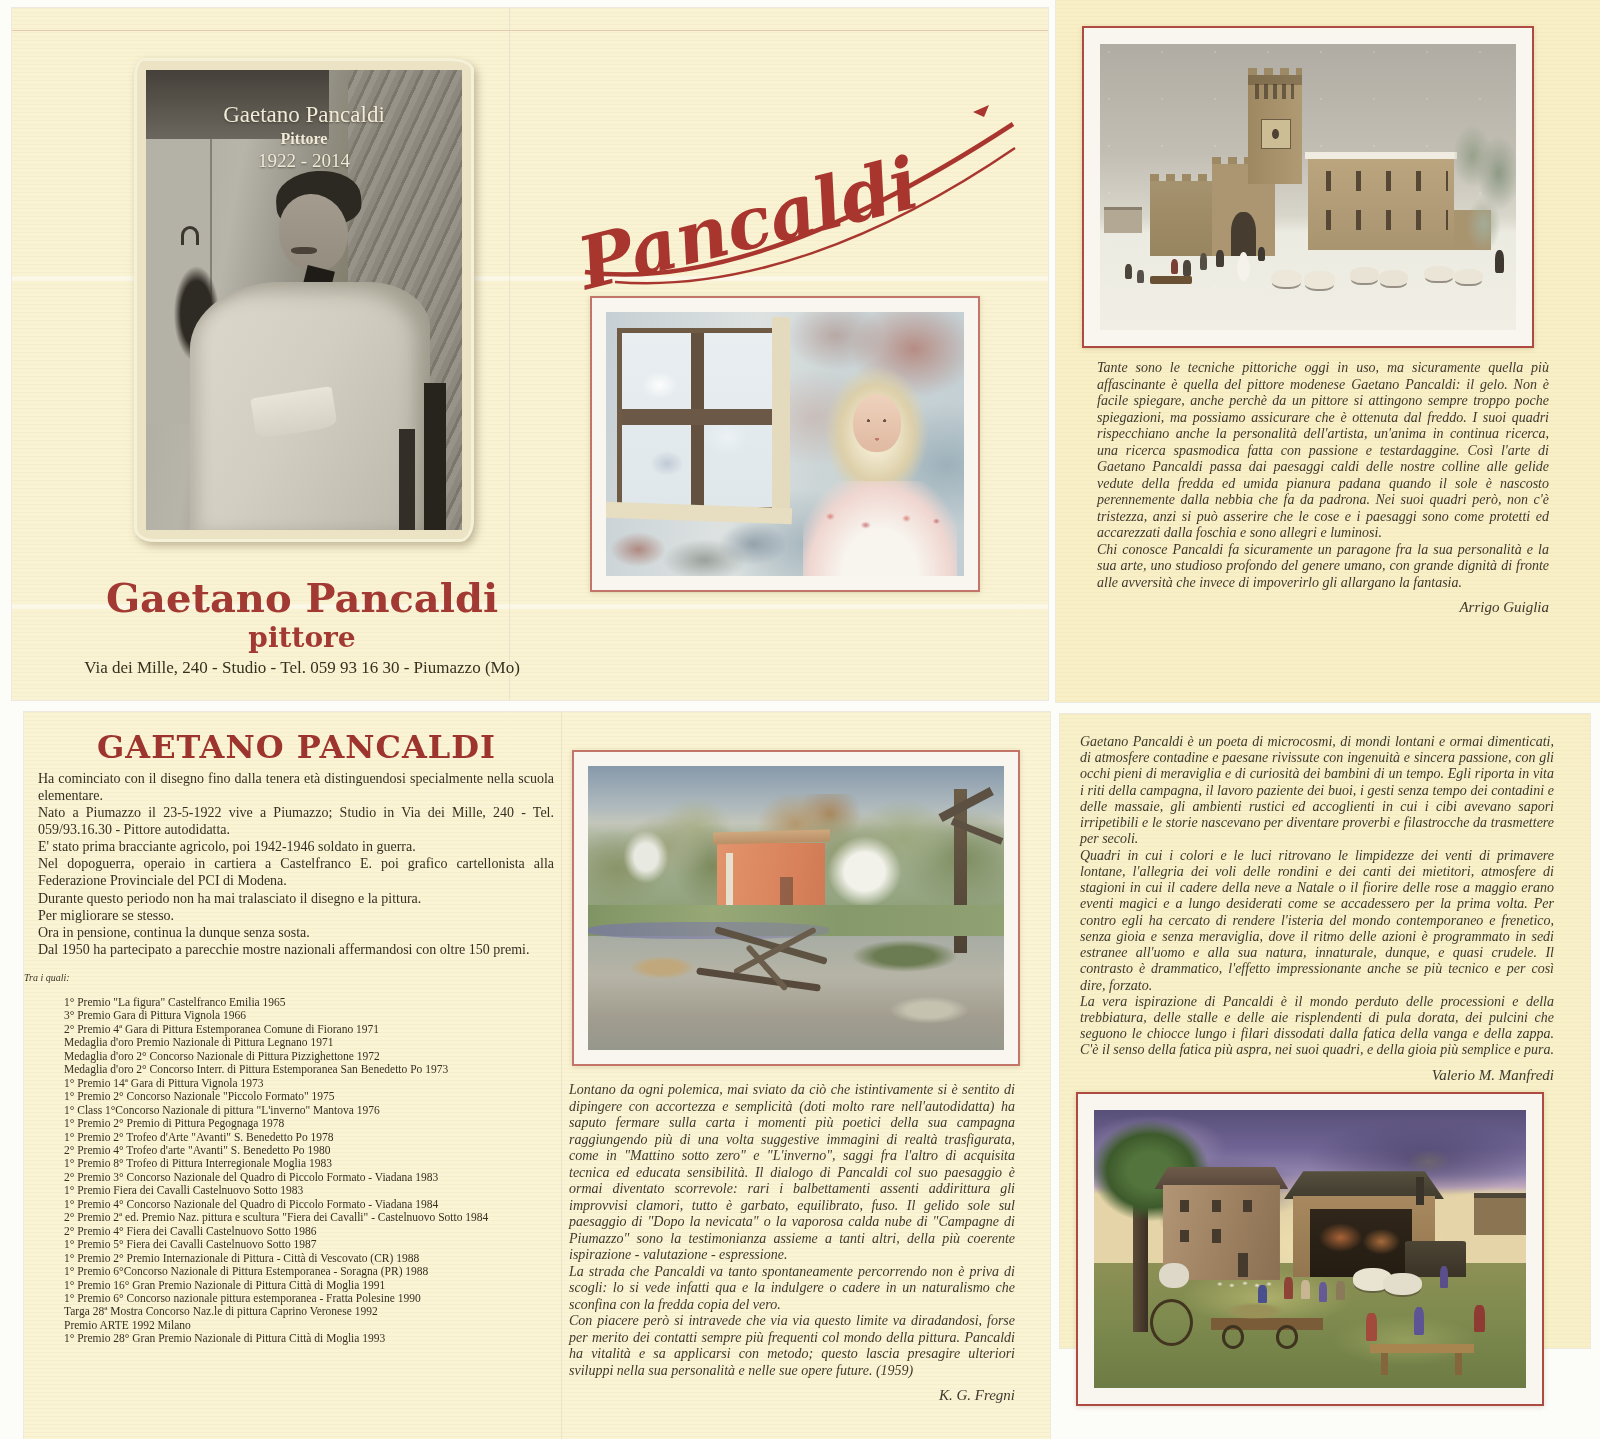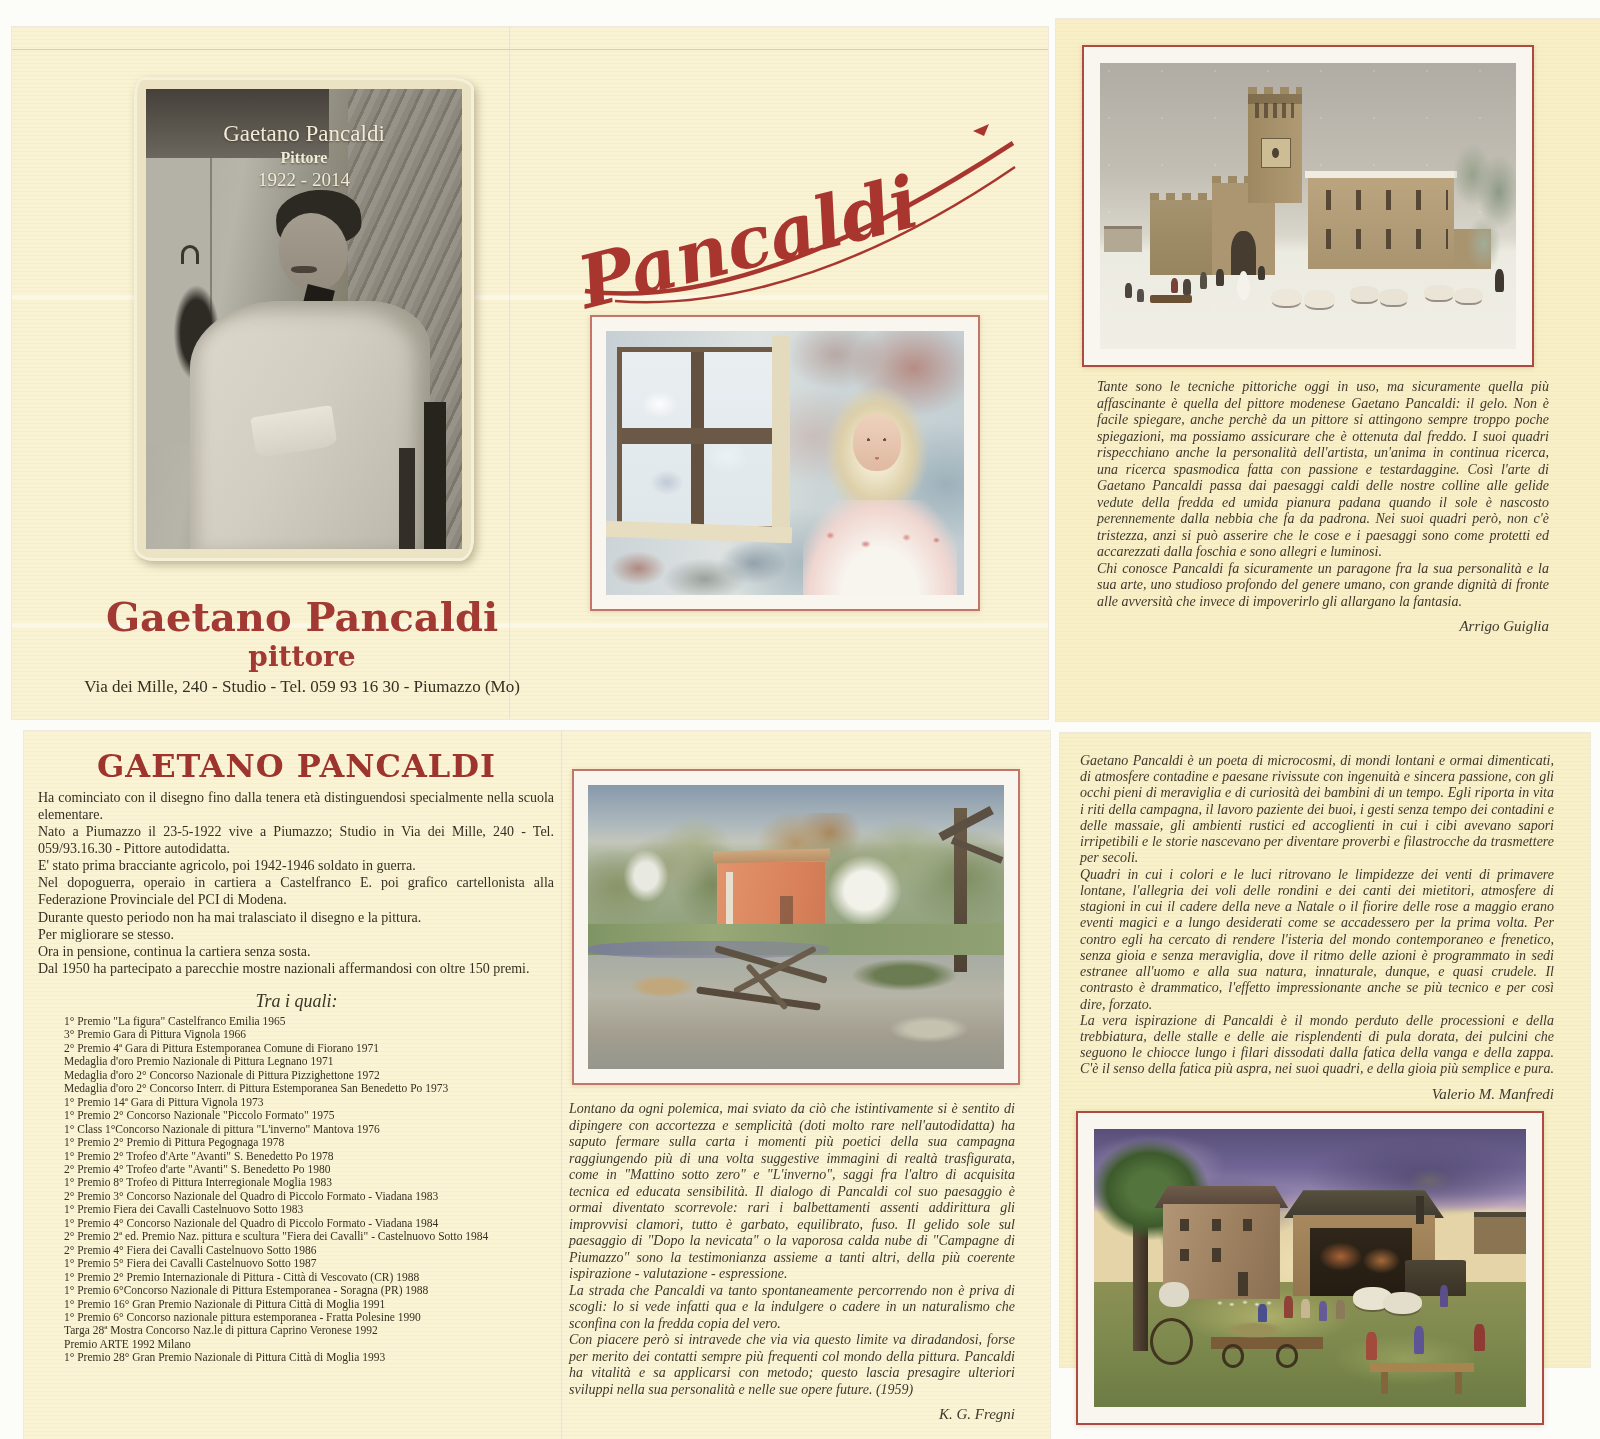--- a/index.html
+++ b/index.html
@@ -1,19 +1,19 @@
 <!DOCTYPE html>
 <html><head>
 <meta charset="utf-8">
 <style>
   html,body{margin:0;padding:0;background:#fbfbf8;}
   .page{position:relative;width:1600px;height:1439px;background:#fcfcf9;overflow:hidden;
         font-family:"Liberation Serif",serif;}
   .panel{position:absolute;box-shadow:0 0 0 1px rgba(170,150,100,.18);
-         background-image:repeating-linear-gradient(180deg,rgba(190,170,110,.06) 0 1px,rgba(0,0,0,0) 1px 4px);margin-top:19px;}
+         background-image:repeating-linear-gradient(180deg,rgba(190,170,110,.06) 0 1px,rgba(0,0,0,0) 1px 4px);}
   .p-tl{left:12px;top:8px;width:1036px;height:692px;background-color:#f9f3d3;}
   .p-tr{left:1056px;top:0;width:544px;height:702px;background-color:#f9efc6;}
   .p-bl{left:24px;top:712px;width:1026px;height:727px;background-color:#faf4d4;}
   .p-br{left:1060px;top:714px;width:530px;height:634px;background-color:#f8f0c8;}
   .panel{background-image:repeating-linear-gradient(180deg,rgba(190,170,110,.07) 0 1px,rgba(0,0,0,0) 1px 4px);}
   .scanline{position:absolute;left:0;right:0;height:1px;background:rgba(190,120,110,.35);}
   .streak{position:absolute;left:0;right:0;height:5px;background:rgba(255,255,255,.45);}
   .fold{position:absolute;top:0;bottom:0;width:2px;background:linear-gradient(90deg,rgba(150,130,80,.18),rgba(255,255,255,.35));}
 
   
@@ -51,22 +51,22 @@
         font-size:17px;color:#35301f;}
   .itxt{font-style:italic;color:#3e382c;text-align:justify;}
   .itxt p{margin:0;}
   .sig{text-align:right;font-style:italic;margin-top:8px;font-size:15px;color:#3e382c;}
   .tr-text{position:absolute;left:41px;top:360px;width:452px;font-size:14px;line-height:1.18;}
   .bl-head{position:absolute;left:0;top:16px;width:545px;text-align:center;
         font-family:"DejaVu Serif",serif;font-weight:bold;font-size:32px;letter-spacing:1px;color:#9e342e;}
   .bl-bio{position:absolute;left:14px;top:58px;width:516px;font-size:14px;line-height:1.22;
         color:#352f23;text-align:justify;}
   .bl-bio p{margin:0;}
-  .bl-tra{position:absolute;left:0;top:260px;width:545px;text-align:center;font-style:italic;
-        font-size:18px;color:#3a3427;}
+  .bl-tra{position:absolute;left:0;top:260px;width:545px;text-align:left;font-style:italic;
+        font-size:10px;color:#3a3427;}
   .bl-awards{position:absolute;left:40px;top:284px;width:760px;font-size:11.5px;line-height:1.17;
         color:#363023;}
   .bl-awards div{white-space:nowrap;}
   .bl-fregni{position:absolute;left:545px;top:370px;width:446px;font-size:14px;line-height:1.18;}
   .br-text{position:absolute;left:20px;top:20px;width:474px;font-size:14px;line-height:1.16;}
 </style>
 </head>
 <body>
 
 <div class="page">
@@ -209,21 +209,21 @@
 
     <div class="bl-head">GAETANO PANCALDI</div>
 
     <div class="bl-bio">
       <p>Ha cominciato con il disegno fino dalla tenera età distinguendosi specialmente nella scuola elementare.</p>
       <p>Nato a Piumazzo il 23-5-1922 vive a Piumazzo; Studio in Via dei Mille, 240 - Tel. 059/93.16.30 - Pittore autodidatta.</p>
       <p>E' stato prima bracciante agricolo, poi 1942-1946 soldato in guerra.</p>
       <p>Nel dopoguerra, operaio in cartiera a Castelfranco E. poi grafico cartellonista alla Federazione Provinciale del PCI di Modena.</p>
       <p>Durante questo periodo non ha mai tralasciato il disegno e la pittura.</p>
       <p>Per migliorare se stesso.</p>
-      <p>Ora in pensione, continua la cartiera senza sosta.</p>
+      <p>Ora in pensione, continua la dunque senza sosta.</p>
       <p>Dal 1950 ha partecipato a parecchie mostre nazionali affermandosi con oltre 150 premi.</p>
     </div>
 
     <div class="bl-tra">Tra i quali:</div>
 
     <div class="bl-awards">
       <div>1° Premio "La figura" Castelfranco Emilia 1965</div>
       <div>3° Premio Gara di Pittura Vignola 1966</div>
       <div>2° Premio 4ª Gara di Pittura Estemporanea Comune di Fiorano 1971</div>
       <div>Medaglia d'oro Premio Nazionale di Pittura Legnano 1971</div>

